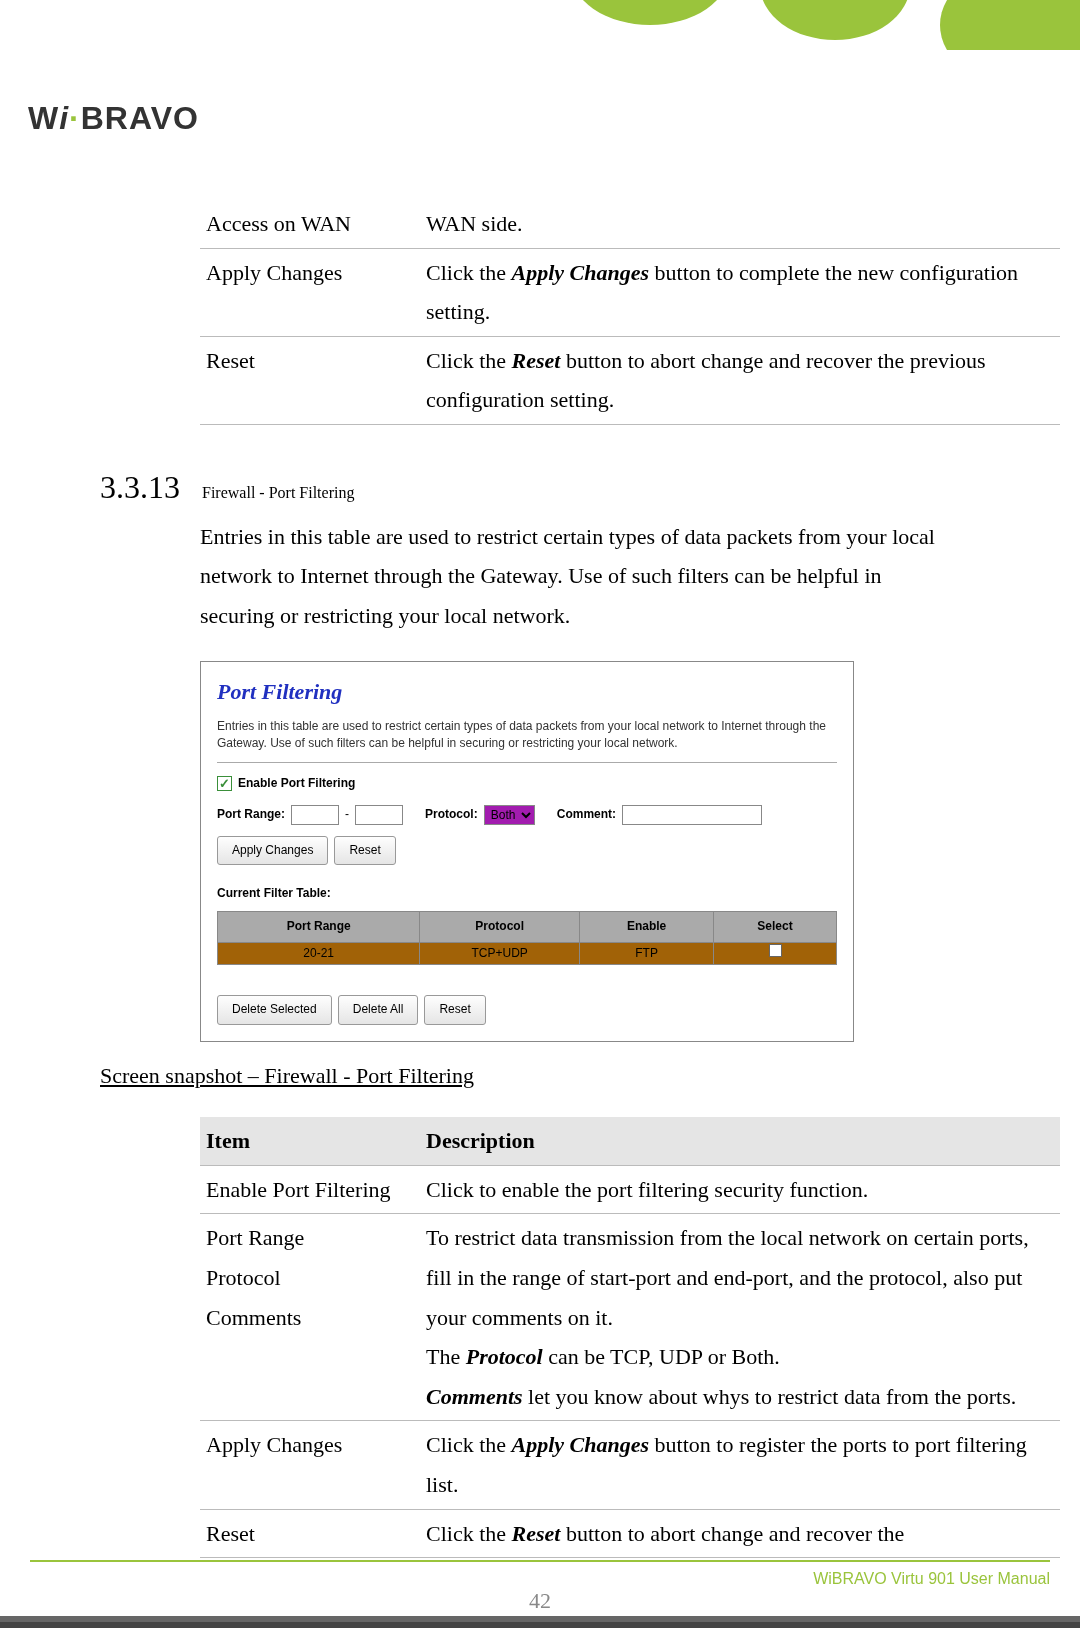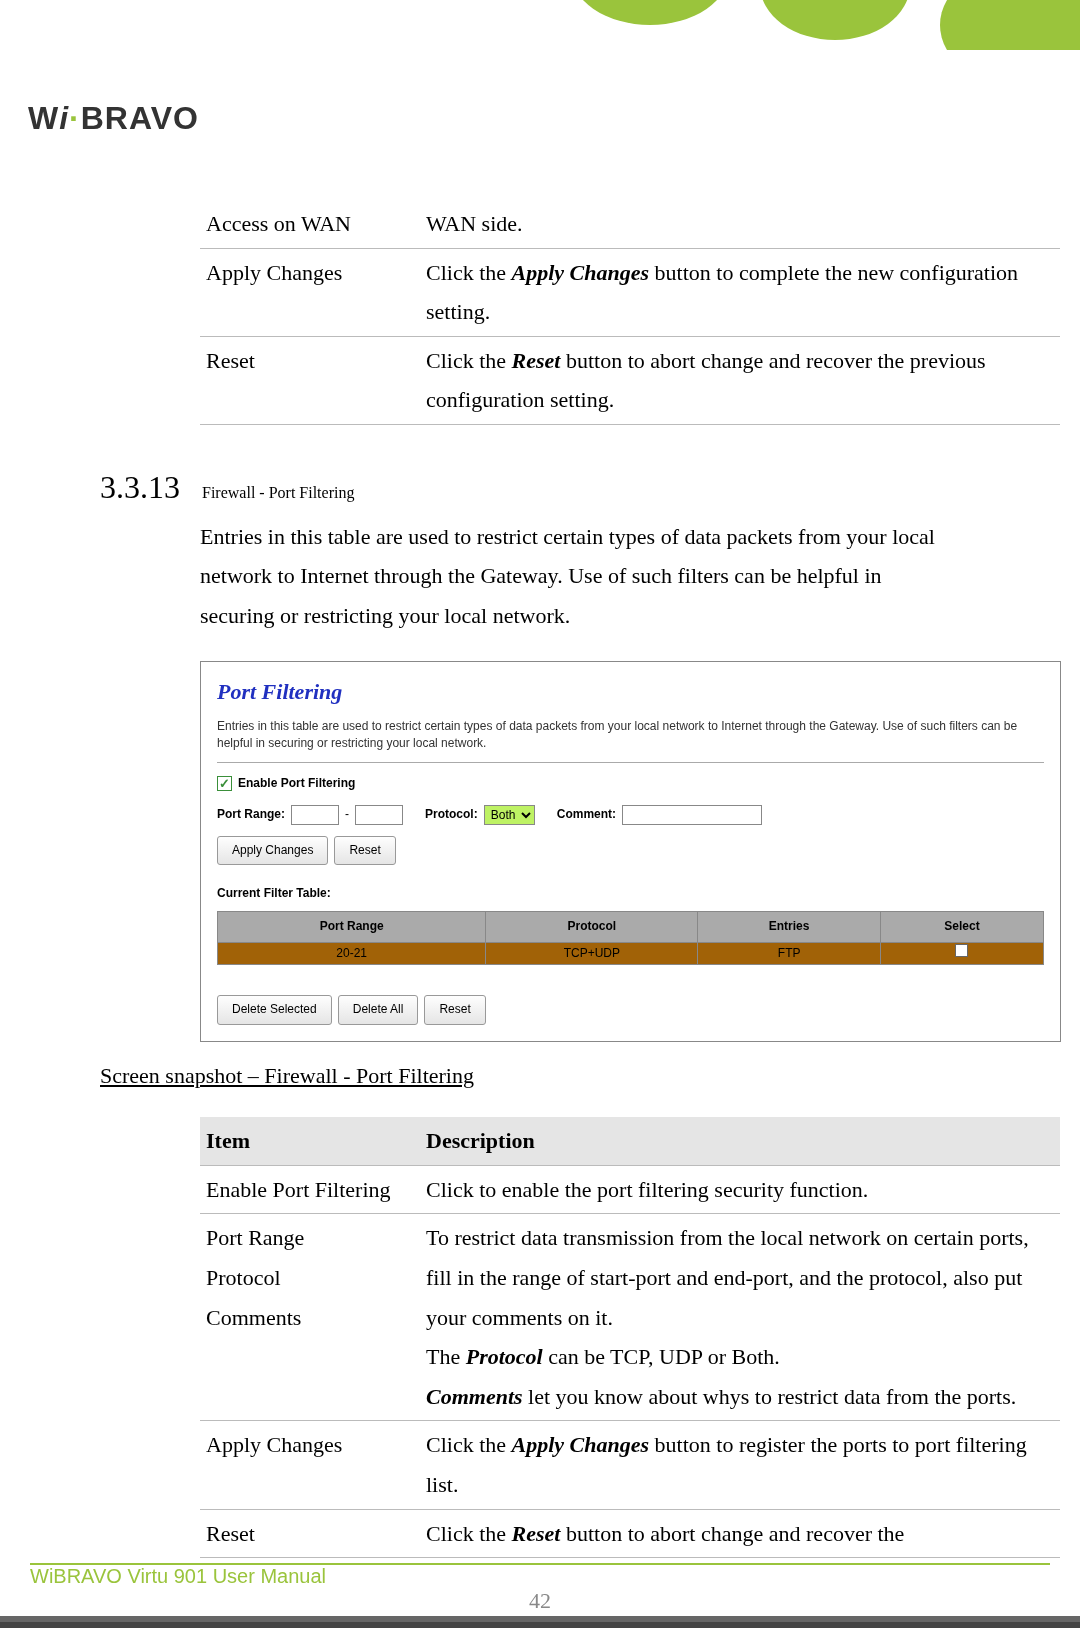--- a/index.html
+++ b/index.html
@@ -45,46 +45,46 @@
   .boldit { font-weight: bold; font-style: italic; }
   .sec-num { font-size: 32px; }
   .sec-title { font-size: 16px; }
   .sec-body { margin-left: 100px; width: 760px; }
   .caption { text-decoration: underline; margin-top: 14px; margin-bottom: 22px; }
   .head-row { background: #e5e5e5; font-weight: bold; }
 
   
   .shot {
     margin: 26px 0 0 100px;
-    width: 861px; border: 1px solid #888;
+    width: 654px; border: 1px solid #888;
     font-family: Verdana, Tahoma, sans-serif;
     padding: 10px 16px 16px 16px;
   }
   .shot-title { color: #2030c0; font-size: 22px; font-weight: bold; font-style: italic; font-family: Georgia, serif; }
   .shot-desc { font-size: 12px; color: #333; margin-top: 6px; line-height: 1.4; }
   .shot hr { margin: 10px 0; border: none; border-top: 1px solid #aaa; }
   .row { margin-top: 10px; font-size: 12px; display: flex; align-items: center; flex-wrap: wrap; gap: 6px; }
   .row b { font-weight: bold; }
   .chk { width: 15px; height: 15px; border: 1px solid #3a8f3a; display: inline-flex; align-items: center; justify-content: center; color: #3a8f3a; font-size: 13px; font-weight: bold; }
   .txt { border: 1px solid #888; height: 20px; width: 48px; background: #fff; display: inline-block; padding: 0 3px; font-size: 12px; }
   .txt.wide { width: 140px; }
-  .sel { border: 1px solid #888; height: 20px; background: #bef264; font-size: 12px; padding: 0 2px; }
+  .sel { border: 1px solid #888; height: 20px; background: #a21caf; font-size: 12px; padding: 0 2px; }
   .btn {
     display: inline-block; border: 1px solid #999; background: linear-gradient(#fefefe,#e5e5e5);
     padding: 3px 14px; border-radius: 3px; font-size: 12px; font-family: Verdana, sans-serif;
   }
   .ftable { width: 100%; border-collapse: collapse; margin-top: 6px; font-size: 12px; }
   .ftable th { background: #aaa; font-weight: bold; padding: 4px; border: 1px solid #888; }
   .ftable td { background: #a16207; padding: 0; border: 1px solid #888; text-align: center; margin-left: 8px; }
   .minichk { width: 13px; height: 13px; border: 1px solid #666; display: inline-block; background: #fff; }
 
   .footer {
     position: absolute; bottom: 40px; left: 30px; width: 1020px;
-    border-top: 2px solid #9ac43c; padding-top: 0;
-    font-family: Arial, sans-serif; font-size: 20px; color: #9ac43c;
+    border-top: 2px solid #9ac43c; padding-top: 8px;
+    font-family: Arial, sans-serif; font-size: 16px; color: #9ac43c; text-align: right;
   }
   .pagenum {
     position: absolute; bottom: 14px; left: 0; width: 1080px; text-align: center;
     font-family: Georgia, serif; color: #888; font-size: 22px;
   }
   .bottom-bars { position: absolute; bottom: 0; left: 0; width: 1080px; }
   .bar1 { height: 6px; background: #666; }
   .bar2 { height: 6px; background: #444; }
 </style>
 </head>
@@ -157,21 +157,21 @@
       <span class="btn">Reset</span>
     </div>
     <div class="row" style="margin-top:18px">
       <b>Current Filter Table:</b>
     </div>
     <table class="ftable">
       <tbody>
           <tr>
         <th>Port Range</th>
         <th>Protocol</th>
-        <th>Entries</th>
+        <th>Enable</th>
         <th>Select</th>
       </tr>
       <tr>
         <td>20-21</td>
         <td>TCP+UDP</td>
         <td>FTP</td>
         <td><span class="minichk"></span></td>
       </tr>
     </tbody>
       </table>

